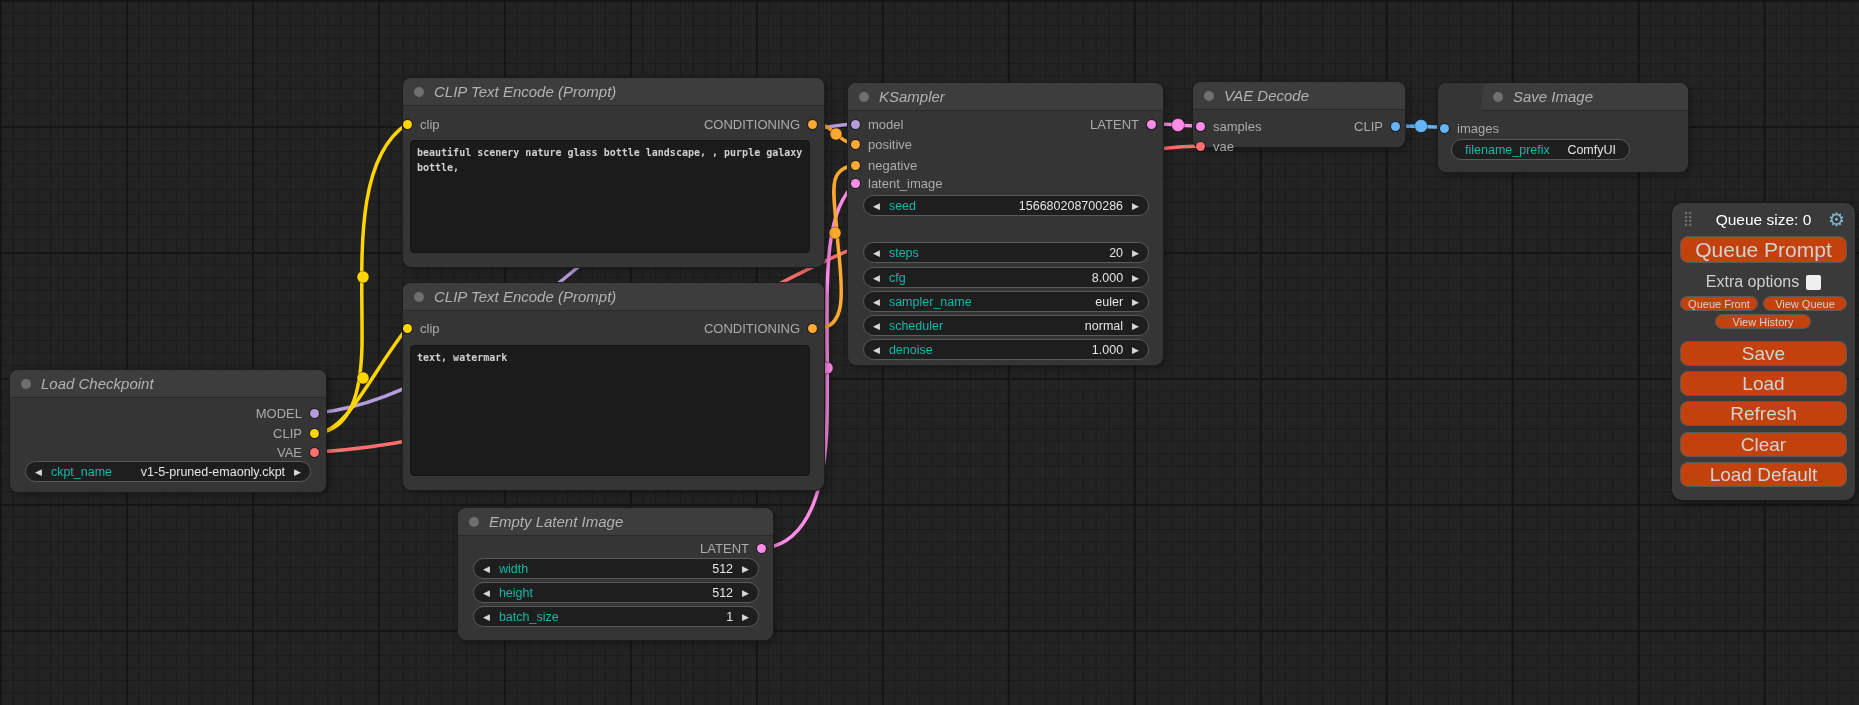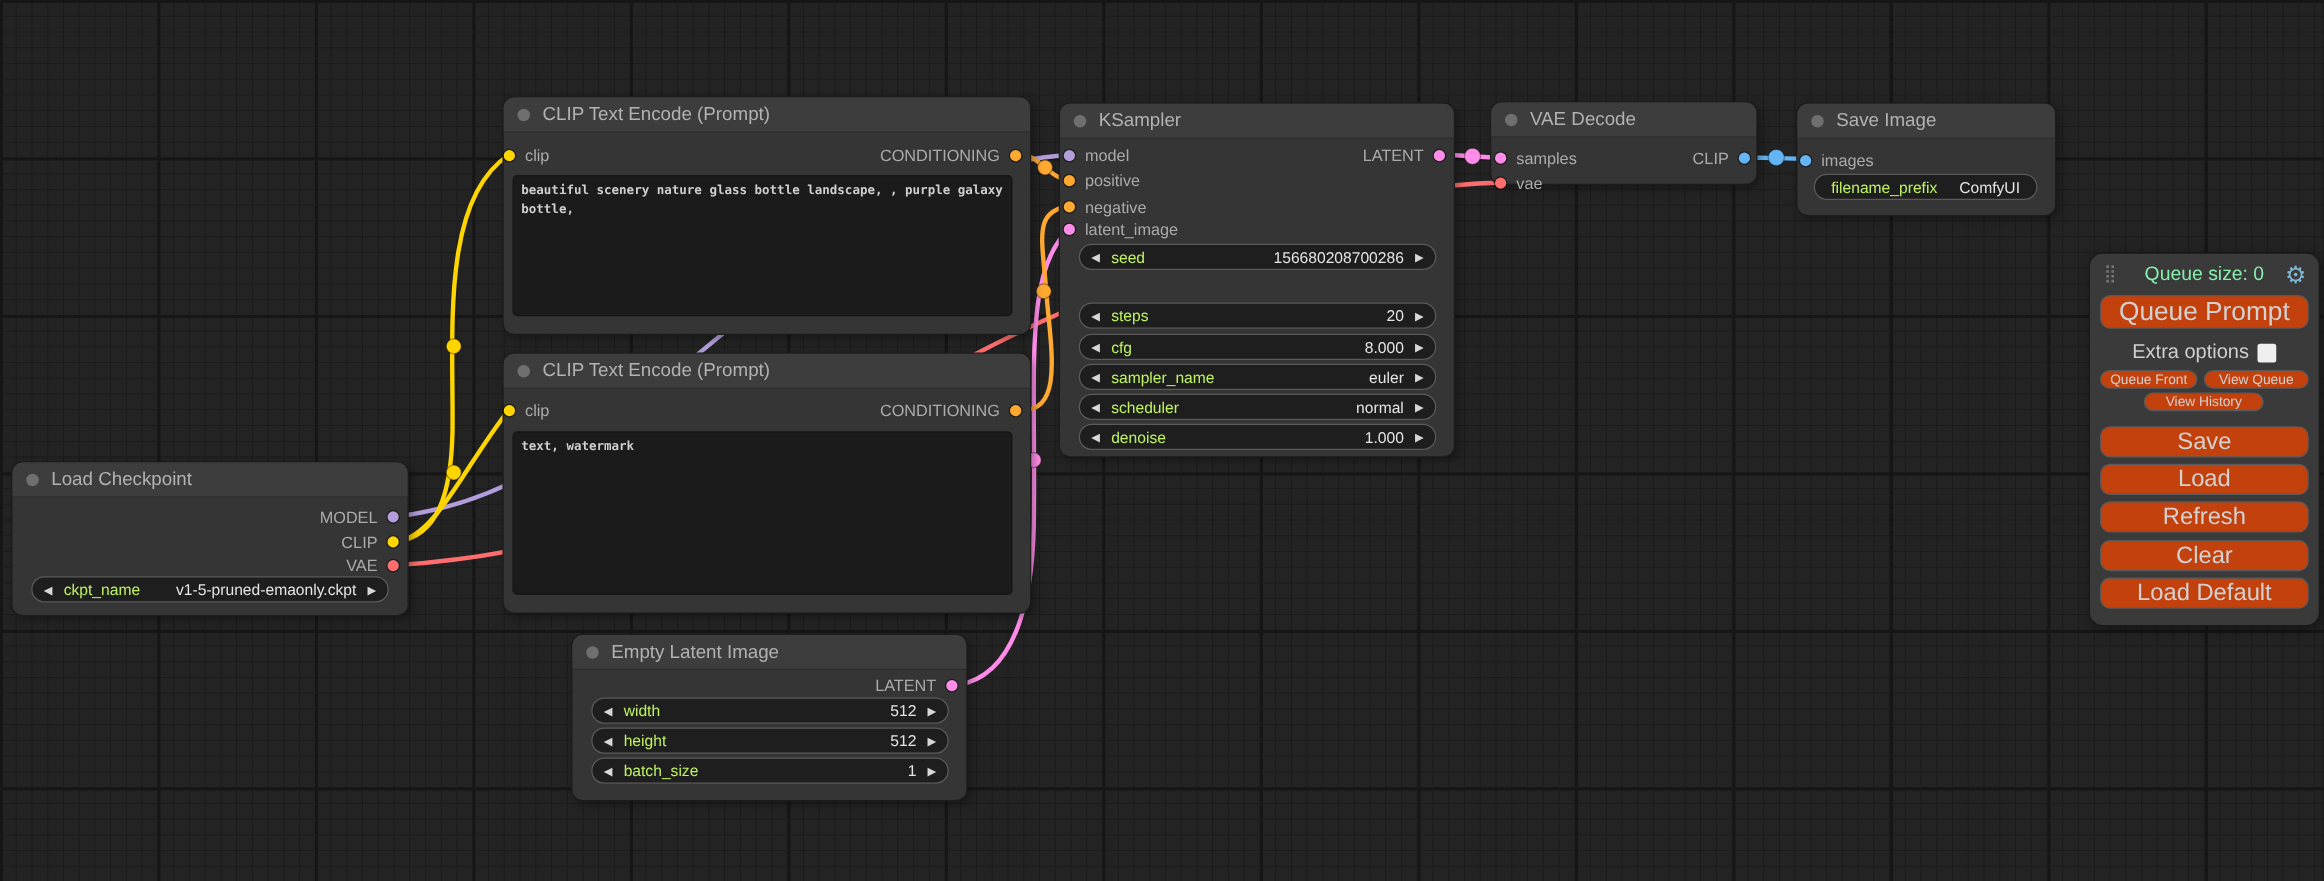--- a/index.html
+++ b/index.html
@@ -15,55 +15,55 @@
     background-size:126px 126px,126px 126px,12.6px 12.6px,12.6px 12.6px;
   }
   .links{position:absolute;left:0;top:0;z-index:1;}
   .node{
     position:absolute;z-index:2;background:#353535;border-radius:8px;
     box-shadow:0 0 0 1px #1c1c1c,3px 3px 8px rgba(0,0,0,.35);
   }
   .node-header{
     height:28px;background:#3d3d3d;border-radius:8px 8px 0 0;
     border-bottom:1px solid #2a2a2a;display:flex;align-items:center;
-    padding:0 11px;gap:10px;box-sizing:border-box;
+    padding:0 11px;gap:10px;box-sizing:border-box;font-style:italic;
   }
   .collapse-dot{width:10px;height:10px;border-radius:50%;background:#6f6f6f;flex:0 0 auto;}
   .node-title{color:#b2b2b2;font-size:15px;white-space:nowrap;}
   .slot-row{position:absolute;display:flex;align-items:center;gap:8px;height:18px;}
   .slot-row.out{flex-direction:row-reverse;}
   .slot-dot{width:9px;height:9px;border-radius:50%;box-shadow:0 0 0 1px rgba(0,0,0,.45);flex:0 0 auto;}
   .slot-label{color:#ababab;font-size:13px;white-space:nowrap;}
   .c-model{background:#B39DDB;}  .s-model{stroke:#B39DDB;fill:none;}
   .c-clip{background:#FFD500;}   .s-clip{stroke:#FFD500;fill:none;}
   .c-vae{background:#FF6E6E;}    .s-vae{stroke:#FF6E6E;fill:none;}
   .c-cond{background:#FFA931;}   .s-cond{stroke:#FFA931;fill:none;}
   .c-latent{background:#FF8CE8;} .s-latent{stroke:#FF8CE8;fill:none;}
   .c-image{background:#64B5F6;}  .s-image{stroke:#64B5F6;fill:none;}
   .widget{
     position:absolute;height:21px;background:#1e1e1e;border:1px solid #5a5a5a;
     border-radius:11px;display:flex;align-items:center;box-sizing:border-box;
     font-size:12.5px;overflow:hidden;white-space:nowrap;
   }
   .w-arrow{color:#d8d8d8;font-size:9px;padding:0 9px;flex:0 0 auto;}
-  .w-label{color:#bef264;}
+  .w-label{color:#14b8a6;}
   .w-value{margin-left:auto;color:#e4e4e4;}
   .toggle-knob{width:15px;height:15px;border-radius:50%;background:#8DA3B9;margin:0 4px 0 7px;flex:0 0 auto;}
   .prompt-text{
     position:absolute;background:#1b1b1b;border:1px solid #151515;border-radius:4px;
     color:#cfcfcf;font-family:"DejaVu Sans Mono",monospace;font-size:10px;font-weight:bold;
     line-height:1.45;padding:5px 6px;resize:none;box-sizing:border-box;overflow:hidden;
   }
   .panel{
     position:absolute;z-index:3;background:#3a3a3a;border-radius:10px;
     box-shadow:0 0 0 1px #1a1a1a,3px 3px 10px rgba(0,0,0,.4);
   }
   .panel-header{position:relative;height:32px;}
   .drag-handle{position:absolute;left:11px;top:7px;color:#757575;font-size:14px;letter-spacing:-2px;}
-  .queue-size{position:absolute;left:0;right:0;top:8px;text-align:center;color:#86efac;font-size:15.5px;}
+  .queue-size{position:absolute;left:0;right:0;top:8px;text-align:center;color:#ffffff;font-size:15.5px;}
   .gear{position:absolute;right:10px;top:5px;color:#7EB6D4;font-size:19px;}
   .btn{
     position:absolute;background:#c2410c;border:1px solid #5a5a5a;border-radius:8px;
     color:#d2d2d2;display:flex;align-items:center;justify-content:center;
     box-sizing:border-box;cursor:default;
   }
   .btn.big{left:8px;width:167px;height:25px;font-size:19px;}
   .btn.small{height:15px;font-size:11px;border-radius:8px;}
   .extra-row{position:absolute;left:0;width:100%;display:flex;align-items:center;justify-content:center;gap:7px;color:#cfcfcf;font-size:16px;}
   .checkbox{width:15px;height:15px;background:#efefef;border-radius:2px;}
@@ -257,21 +257,21 @@
     <div class="slot-row in" style="left:3px;top:55px;">
       <span class="slot-dot c-vae"></span>
       <span class="slot-label">vae</span>
     </div>
     <div class="slot-row out" style="right:5px;top:35px;">
       <span class="slot-dot c-image"></span>
       <span class="slot-label">CLIP</span>
     </div>
   </div>
 
-  <div class="node" style="left:1438px;top:83px;width:206px;height:89px;">
+  <div class="node" style="left:1438px;top:83px;width:206px;height:89px;padding-left:44px;">
     <div class="node-header">
       <span class="collapse-dot"></span>
       <span class="node-title">Save Image</span>
     </div>
     <div class="slot-row in" style="left:2px;top:36px;">
       <span class="slot-dot c-image"></span>
       <span class="slot-label">images</span>
     </div>
     <div class="widget" style="left:13px;top:56px;width:179px;padding:0 13px;">
       <span class="w-label">filename_prefix</span>

